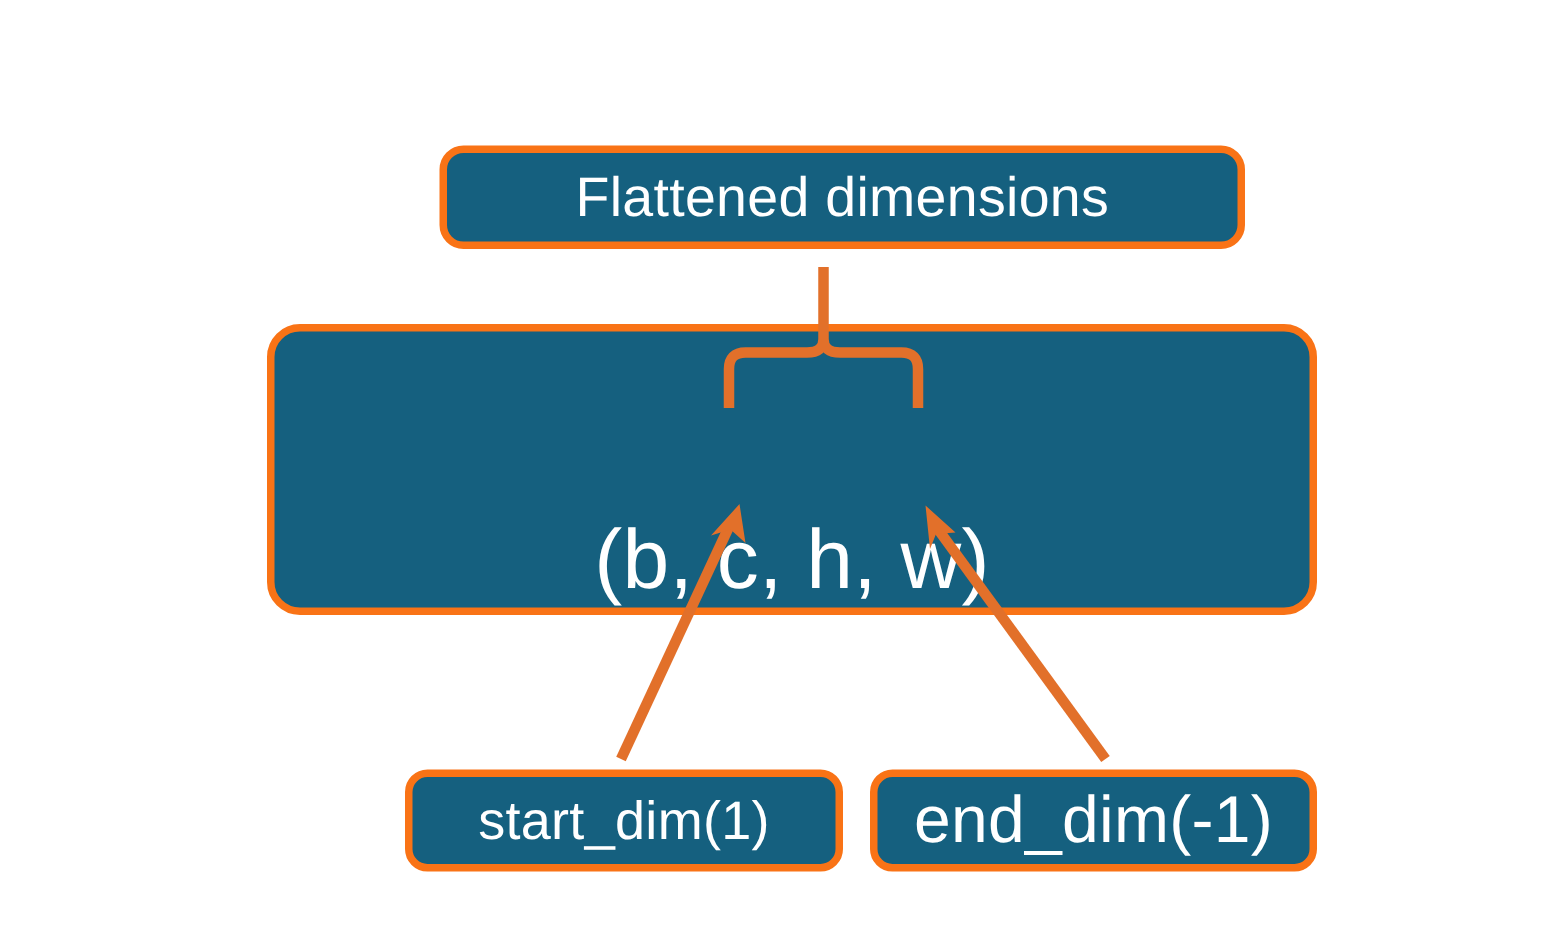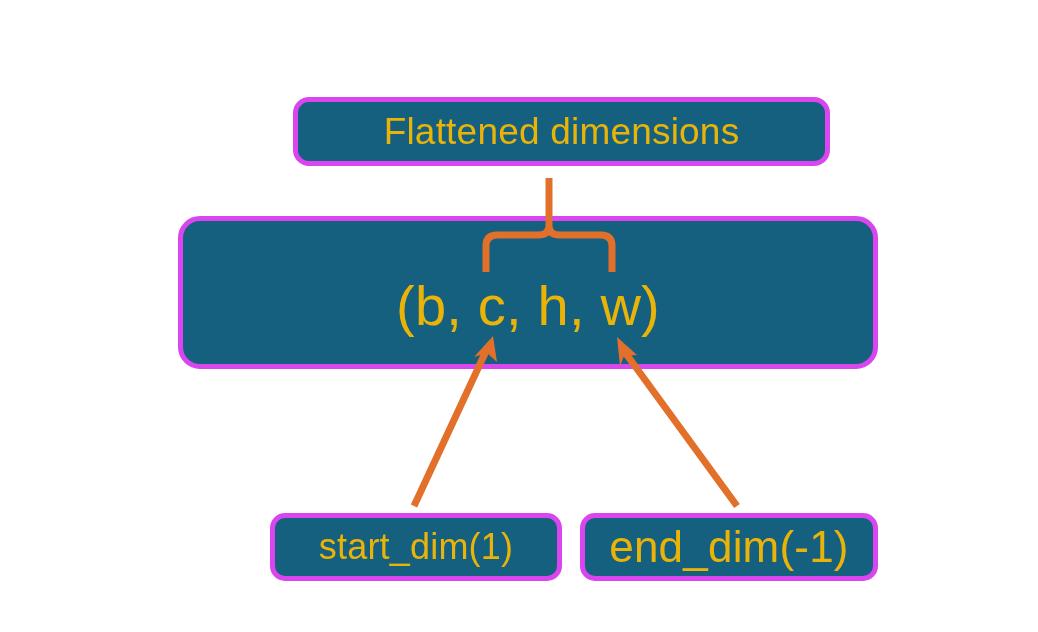--- a/index.html
+++ b/index.html
@@ -16,26 +16,26 @@
     width: 1038px;
     height: 632px;
     background: #ffffff;
     overflow: hidden;
   }
 
   .node {
     position: absolute;
     box-sizing: border-box;
     background: #15607F;
-    border: 5px solid #d946ef;
+    border: 5px solid #f97316;
     border-radius: 14px;
     display: flex;
     align-items: center;
     justify-content: center;
-    color: #eab308;
+    color: #ffffff;
     font-family: "Liberation Sans", sans-serif;
     font-weight: 400;
     letter-spacing: 0.2px;
     white-space: nowrap;
     user-select: none;
   }
 
   
   #node-flattened {
     left: 293px;
@@ -44,25 +44,25 @@
     height: 69px;
     border-radius: 16px;
     font-size: 37px;
   }
 
   
   #node-shape {
     left: 178px;
     top: 216px;
     width: 700px;
-    height: 153px;
+    height: 194px;
     border-radius: 22px;
     font-size: 56px;
-    align-items: flex-start;
-    padding-top: 52px;
+    align-items: flex-end;
+    padding-top: 34px;
   }
 
   
   #node-start-dim {
     left: 270px;
     top: 513px;
     width: 292px;
     height: 68px;
     border-radius: 15px;
     font-size: 36px;

